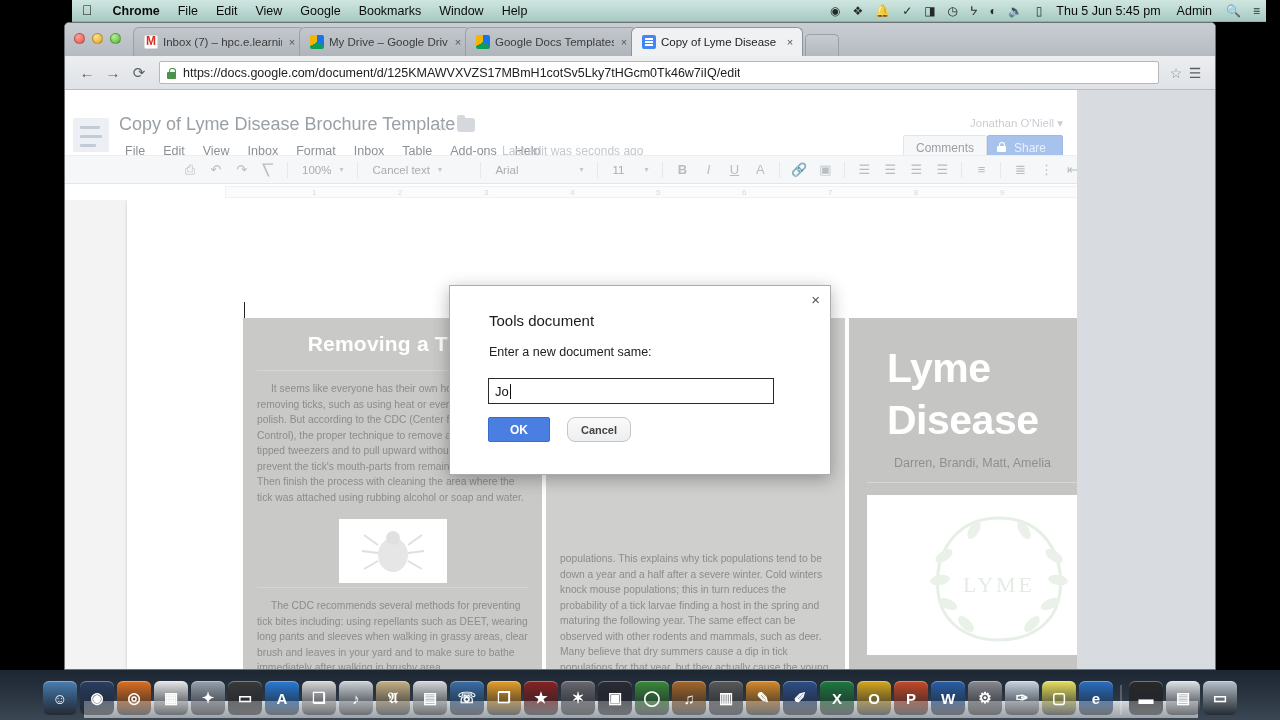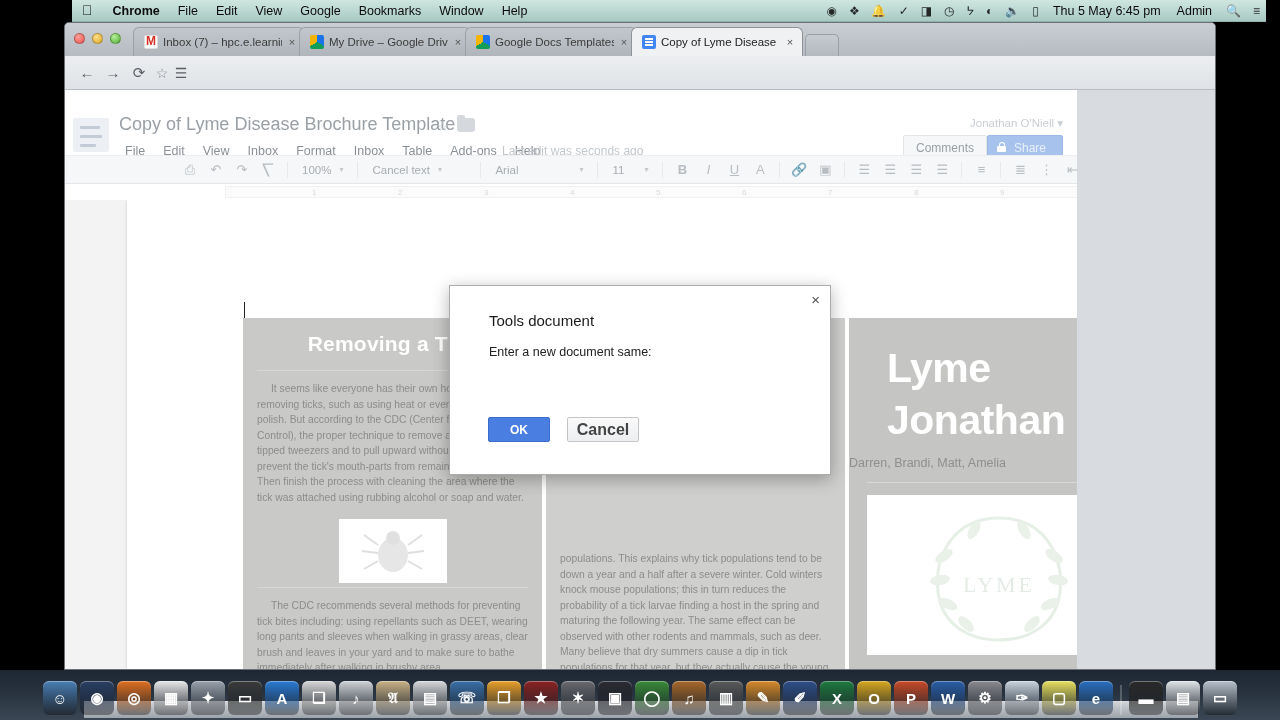--- a/index.html
+++ b/index.html
@@ -290,21 +290,21 @@
   .tick-img {
     width: 108px; height: 64px; margin: 4px auto 0;
     background: #fff; display: flex; align-items: center; justify-content: center;
   }
   .tick-img svg { opacity: .35; }
   .title-right {
     color: #fff; font-weight: bold; font-size: 41px; line-height: 52px;
     padding: 24px 12px 0 38px; letter-spacing: -.5px;
   }
   .authors {
-    color: #8f8f8d; font-size: 12.5px; text-align: left;
+    color: #8f8f8d; font-size: 12.5px; text-align: center;
     padding: 10px 52px 0 0;
   }
   .rule-light { height: 1px; background: #d8d8d6; margin: 12px 18px; }
   .logo-box {
     margin: 4px 18px 0; height: 160px; background: #fff;
     display: flex; align-items: center; justify-content: center;
   }
   .logo-box svg { opacity: .5; }
 
   
@@ -363,24 +363,24 @@
   }
   #modal-ok {
     position: absolute; left: 38px; top: 131px;
     width: 62px; height: 25px; background: #4a7ee0;
     border: 1px solid #3a6ccb; border-radius: 2px;
     color: #fff; font-size: 12px; font-weight: bold;
     display: flex; align-items: center; justify-content: center;
   }
   #modal-cancel {
     position: absolute; left: 117px; top: 131px;
-    width: 72px; height: 25px;
+    width: 64px; height: 25px;
     background: linear-gradient(to bottom,#fafafa,#eceef0);
-    border: 1px solid #c3c6c9; border-radius: 2px;
-    color: #444; font-size: 16px; font-weight: bold;
+    border: 1px solid #c3c6c9; border-radius: 8px;
+    color: #444; font-size: 11px; font-weight: bold;
     display: flex; align-items: center; justify-content: center;
   }
 
   #scroll-track {
     position: absolute; right: 0; top: 110px; width: 10px; height: 471px;
     background: #f0f0f0;
   }
   #scroll-thumb {
     position: absolute; right: 1px; top: 4px; width: 8px; height: 150px;
     background: #cdcdcd; border-radius: 4px;
@@ -406,21 +406,21 @@
     <div class="status">◉</div>
     <div class="status">❖</div>
     <div class="status">🔔</div>
     <div class="status">✓</div>
     <div class="status">◨</div>
     <div class="status">◷</div>
     <div class="status">ᔭ</div>
     <div class="status">◐</div>
     <div class="status">🔈</div>
     <div class="status">▯</div>
-    <div class="clock">Thu 5 May  6:45 pm</div>
+    <div class="clock">Thu 5 Jun  5:45 pm</div>
     <div class="clock">Admin</div>
     <div class="status">🔍</div>
     <div class="status">≡</div>
     <div class="right-pad"></div>
   </div>
 
   <div id="chrome">
 
     <div id="tabstrip">
       <div class="traffic">
@@ -450,20 +450,24 @@
           <span class="tab-close">×</span>
         </div>
         <div class="tab newtab"></div>
       </div>
     </div>
 
     <div id="omnibar-row">
       <div class="navbtn">←</div>
       <div class="navbtn">→</div>
       <div class="navbtn">⟳</div>
+      <div id="omnibox">
+        <span class="lock"></span>
+        <span class="url">https://docs.google.com/document/d/125KMAWVXVZS17MBmH1cotSv5Lky7tHGcm0Tk46w7iIQ/edit</span>
+      </div>
       <div class="star-btn">☆</div>
       <div class="menu-btn">☰</div>
     </div>
 
     <div id="docs">
 
       <div id="docs-header">
         <div id="docs-logo">
             <i></i>
             <i></i>
@@ -587,21 +591,21 @@
             </div>
 
             <div class="col mid">
               <div class="sec-h mid-h">Environment</div>
               <div class="hr"></div>
               <div class="body-t noind" style="padding-top:168px">populations. This explains why tick populations tend to be down a year and a half after a severe winter. Cold winters knock mouse populations; this in turn reduces the probability of a tick larvae finding a host in the spring and maturing the following year. The same effect can be observed with other rodents and mammals, such as deer. Many believe that dry summers cause a dip in tick populations for that year, but they actually cause the young ticks to perish, causing a decrease in population the following year. It is vital to understand the environment's effect on ticks so that we can better defend ourselves against Lyme disease.</div>
 
             </div>
 
             <div class="col right">
-              <div class="title-right">Lyme Jonathan</div>
+              <div class="title-right">Lyme Disease</div>
               <div class="authors">Darren, Brandi, Matt, Amelia</div>
               <div class="rule-light"></div>
               <div class="logo-box">
                 <svg width="170" height="150" viewBox="0 0 170 150" aria-hidden="true">
                   <g fill="none" stroke="#cfe0cf" stroke-width="3">
                     <path d="M85 18 C40 18 20 55 24 92 C28 125 55 140 85 140"></path>
                     <path d="M85 18 C130 18 150 55 146 92 C142 125 115 140 85 140"></path>
                   </g>
                   <g fill="#d4e4d4">
                     <ellipse cx="30" cy="56" rx="10" ry="5" transform="rotate(-35 30 56)"></ellipse>
@@ -628,20 +632,24 @@
         </div>
       </div>
 
     </div>
   </div>
 
   <div id="modal-dialog">
     <div id="modal-close">×</div>
     <div id="modal-title">Tools document</div>
     <div id="modal-label">Enter a new document same:</div>
+    <div id="modal-input">
+      <span>Jo</span>
+      <span class="caretbar"></span>
+    </div>
     <div id="modal-ok">OK</div>
     <div id="modal-cancel">Cancel</div>
   </div>
 
   <div id="dock">
     <div id="dock-shelf"></div>
     <div id="dock-icons">
         <div class="dicon" style="background: linear-gradient(rgb(74, 127, 181), rgba(0, 0, 0, 0.35));">☺</div>
         <div class="dicon" style="background: linear-gradient(rgb(42, 63, 99), rgba(0, 0, 0, 0.35));">◉</div>
         <div class="dicon" style="background: linear-gradient(rgb(224, 112, 32), rgba(0, 0, 0, 0.35));">◎</div>

